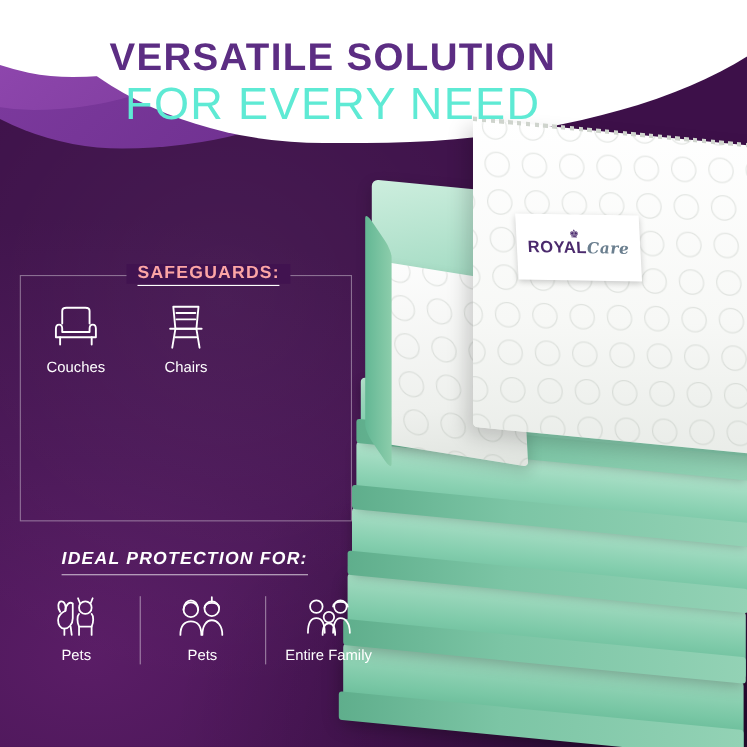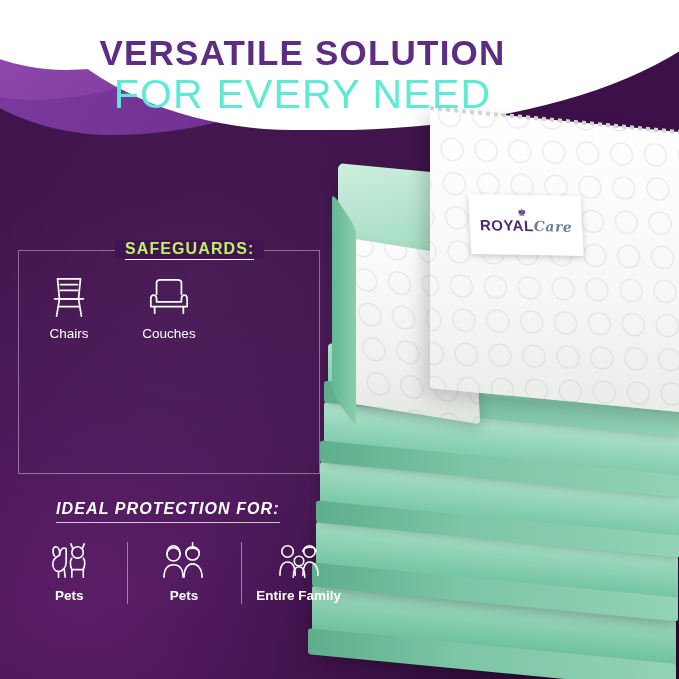--- a/index.html
+++ b/index.html
@@ -231,21 +231,21 @@
     left: 18px; top: 250px;
     width: 300px; height: 222px;
     border: 1px solid rgba(255,255,255,0.38);
     z-index: 20;
   }
   .panel-title {
     position: absolute;
     left: 96px; top: -11px;
     padding: 0 10px;
     background: #411350;
-    color: #bef264;
+    color: #fca5a5;
     font-size: 16px;
     font-weight: bold;
     letter-spacing: 1.1px;
     white-space: nowrap;
   }
   .panel-title::after {
     content: "";
     position: absolute;
     left: 10px; right: 10px; bottom: -2px;
     height: 1px;
@@ -290,21 +290,20 @@
     border-bottom: 1px solid rgba(255,255,255,0.75);
     padding-bottom: 5px;
   }
   .ideal-row {
     position: absolute;
     left: 12px; top: 538px;
     width: 344px;
     display: flex;
     align-items: center;
     z-index: 20;
-    font-weight: bold;
   }
   .ip-cell {
     flex: 1;
     text-align: center;
     color: #ffffff;
     position: relative;
     padding: 0 2px;
   }
   .ip-cell + .ip-cell::before {
     content: "";
@@ -375,40 +374,40 @@
 
   <div class="panel">
     <div class="panel-title">SAFEGUARDS:</div>
 
     <div class="grid-safeguards">
 
 
 
       <div class="sg-cell">
         <div class="sg-icon">
+          <svg width="46" height="44" viewBox="0 0 48 46" fill="none" stroke="#ffffff" stroke-width="1.8" stroke-linecap="round" stroke-linejoin="round">
+            <path d="M11 20 L11 8 C11 6 13 5 15 5 L33 5 C35 5 37 6 37 8 L37 20"></path>
+            <path d="M8 21 C6 21 5 23 5 25 L5 33 L43 33 L43 25 C43 23 42 21 40 21 C38 21 37 23 37 25 L37 28 L11 28 L11 25 C11 23 10 21 8 21 Z"></path>
+            <path d="M9 33 L9 40 M39 33 L39 40"></path>
+          </svg>
+        </div>
+        <div class="sg-label">Couches</div>
+      </div>
+
+      <div class="sg-cell">
+        <div class="sg-icon">
           <svg width="42" height="46" viewBox="0 0 44 48" fill="none" stroke="#ffffff" stroke-width="1.8" stroke-linecap="round" stroke-linejoin="round">
             <path d="M10 5 L34 5 L32 26 L12 26 Z"></path>
             <path d="M13 11 L31 11 M13 17 L31 17"></path>
             <path d="M7 26 L37 26"></path>
             <path d="M12 26 L9 44 M32 26 L35 44"></path>
             <path d="M12 34 L32 34"></path>
           </svg>
         </div>
         <div class="sg-label">Chairs</div>
-      </div>
-
-      <div class="sg-cell">
-        <div class="sg-icon">
-          <svg width="46" height="44" viewBox="0 0 48 46" fill="none" stroke="#ffffff" stroke-width="1.8" stroke-linecap="round" stroke-linejoin="round">
-            <path d="M11 20 L11 8 C11 6 13 5 15 5 L33 5 C35 5 37 6 37 8 L37 20"></path>
-            <path d="M8 21 C6 21 5 23 5 25 L5 33 L43 33 L43 25 C43 23 42 21 40 21 C38 21 37 23 37 25 L37 28 L11 28 L11 25 C11 23 10 21 8 21 Z"></path>
-            <path d="M9 33 L9 40 M39 33 L39 40"></path>
-          </svg>
-        </div>
-        <div class="sg-label">Couches</div>
       </div>
 
 
 
     </div>
   </div>
 
   <div class="ideal-title-wrap">
     <span class="ideal-title">IDEAL PROTECTION FOR:</span>
   </div>

